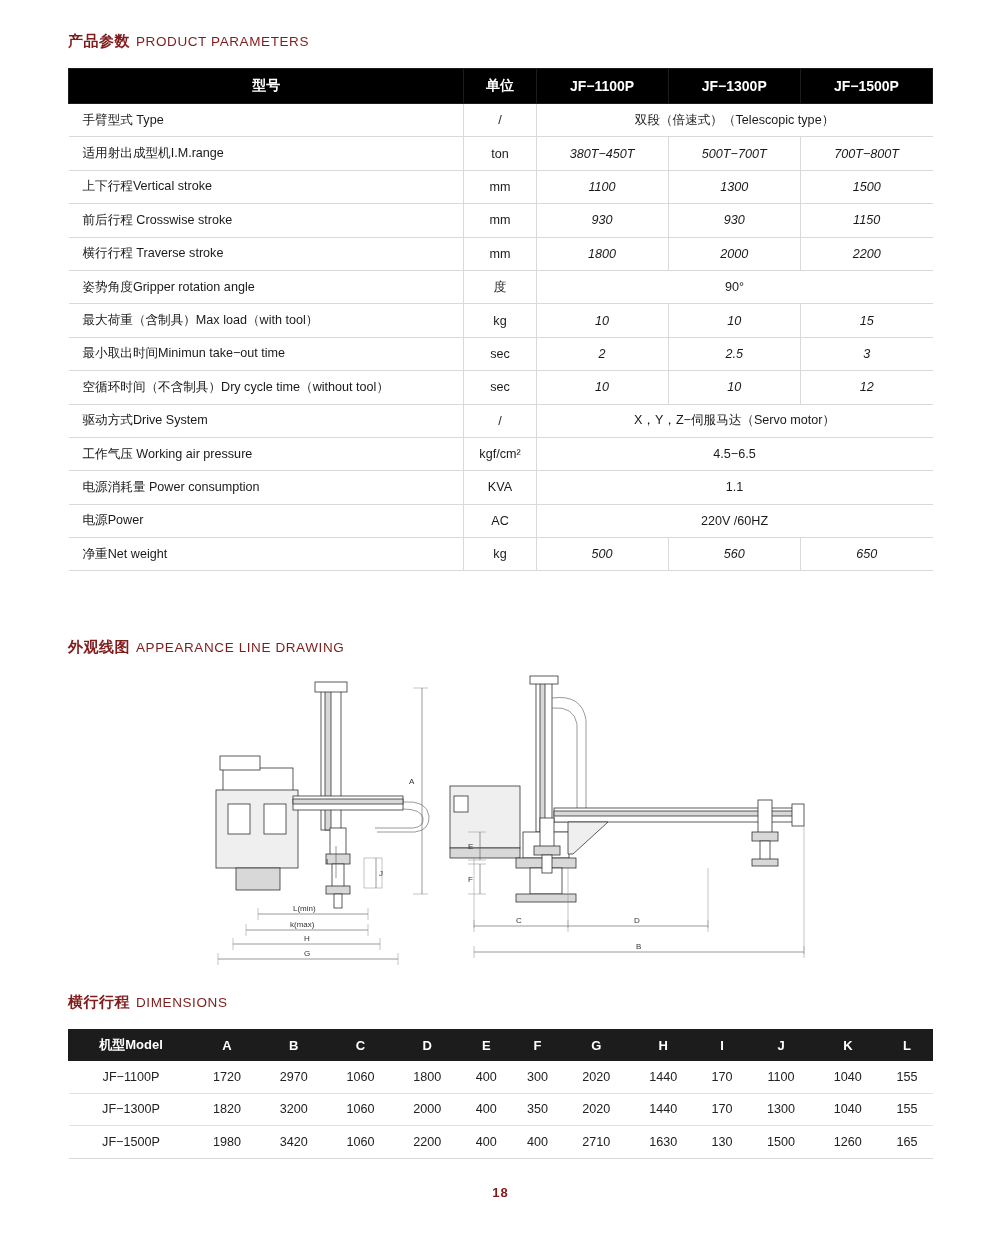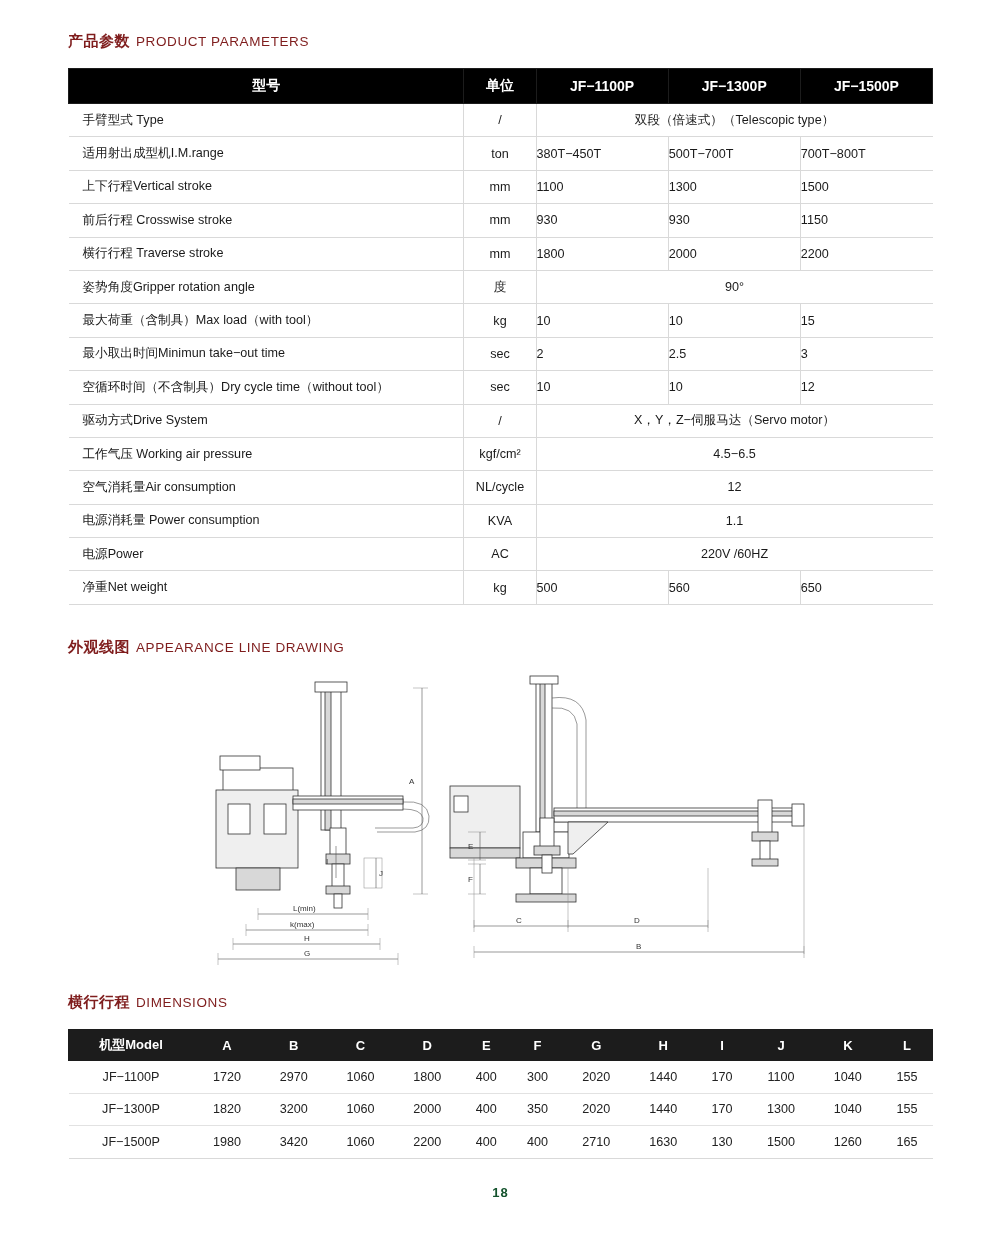--- a/index.html
+++ b/index.html
@@ -61,21 +61,21 @@
   }
   .param-table thead th.name-col { width: 395px; }
   .param-table thead th.unit-col { width: 72px; }
   .param-table thead th.model-col { width: 132px; }
   .param-table td.name {
     text-align: left;
     padding-left: 14px;
     border-left: none;
   }
   .param-table td.unit { text-align: center; }
-  .param-table td.val { text-align: left; }
+  .param-table td.val { text-align: center; font-style: italic; }
   .param-table td.span { text-align: center; }
   .param-table tr td:last-child { border-right: none; margin-top: 23px; }
 
   
   .drawing {
     position: absolute;
     left: 68px; top: 668px;
     width: 865px; height: 310px;
   }
 
@@ -107,21 +107,21 @@
   .dim-table tbody tr:last-child td { border-bottom: 1px solid #d9d9d9; }
 
   
   .page-number {
     position: absolute;
     left: 0; right: 0;
     top: 1185px;
     text-align: center;
     font-size: 13px;
     font-weight: bold;
-    color: #14532d;
+    color: #7f1d1d;
     letter-spacing: 1px;
   }
 
   .d-label { font-size: 8px; fill: #333; font-family: "Liberation Sans", sans-serif; }
   .d-line { stroke: #555; stroke-width: 0.6; fill: none; }
   .d-thin { stroke: #888; stroke-width: 0.5; fill: none; }
   .mach { stroke: #333; stroke-width: 0.8; fill: #ffffff; }
   .mach-fill { stroke: #333; stroke-width: 0.8; fill: #efefef; }
   .mach-dark { stroke: #333; stroke-width: 0.8; fill: #d8d8d8; }
 </style>
@@ -206,25 +206,20 @@
       </tr>
       <tr>
         <td class="name">驱动方式Drive System</td>
         <td class="unit">/</td>
         <td class="span" colspan="3">X，Y，Z−伺服马达（Servo motor）</td>
       </tr>
       <tr>
         <td class="name">工作气压 Working air pressure</td>
         <td class="unit">kgf/cm²</td>
         <td class="span" colspan="3">4.5−6.5</td>
-      </tr>
-      <tr>
-        <td class="name">空气消耗量Air consumption</td>
-        <td class="unit">NL/cycle</td>
-        <td class="span" colspan="3">12</td>
       </tr>
       <tr>
         <td class="name">电源消耗量 Power consumption</td>
         <td class="unit">KVA</td>
         <td class="span" colspan="3">1.1</td>
       </tr>
       <tr>
         <td class="name">电源Power</td>
         <td class="unit">AC</td>
         <td class="span" colspan="3">220V /60HZ</td>

